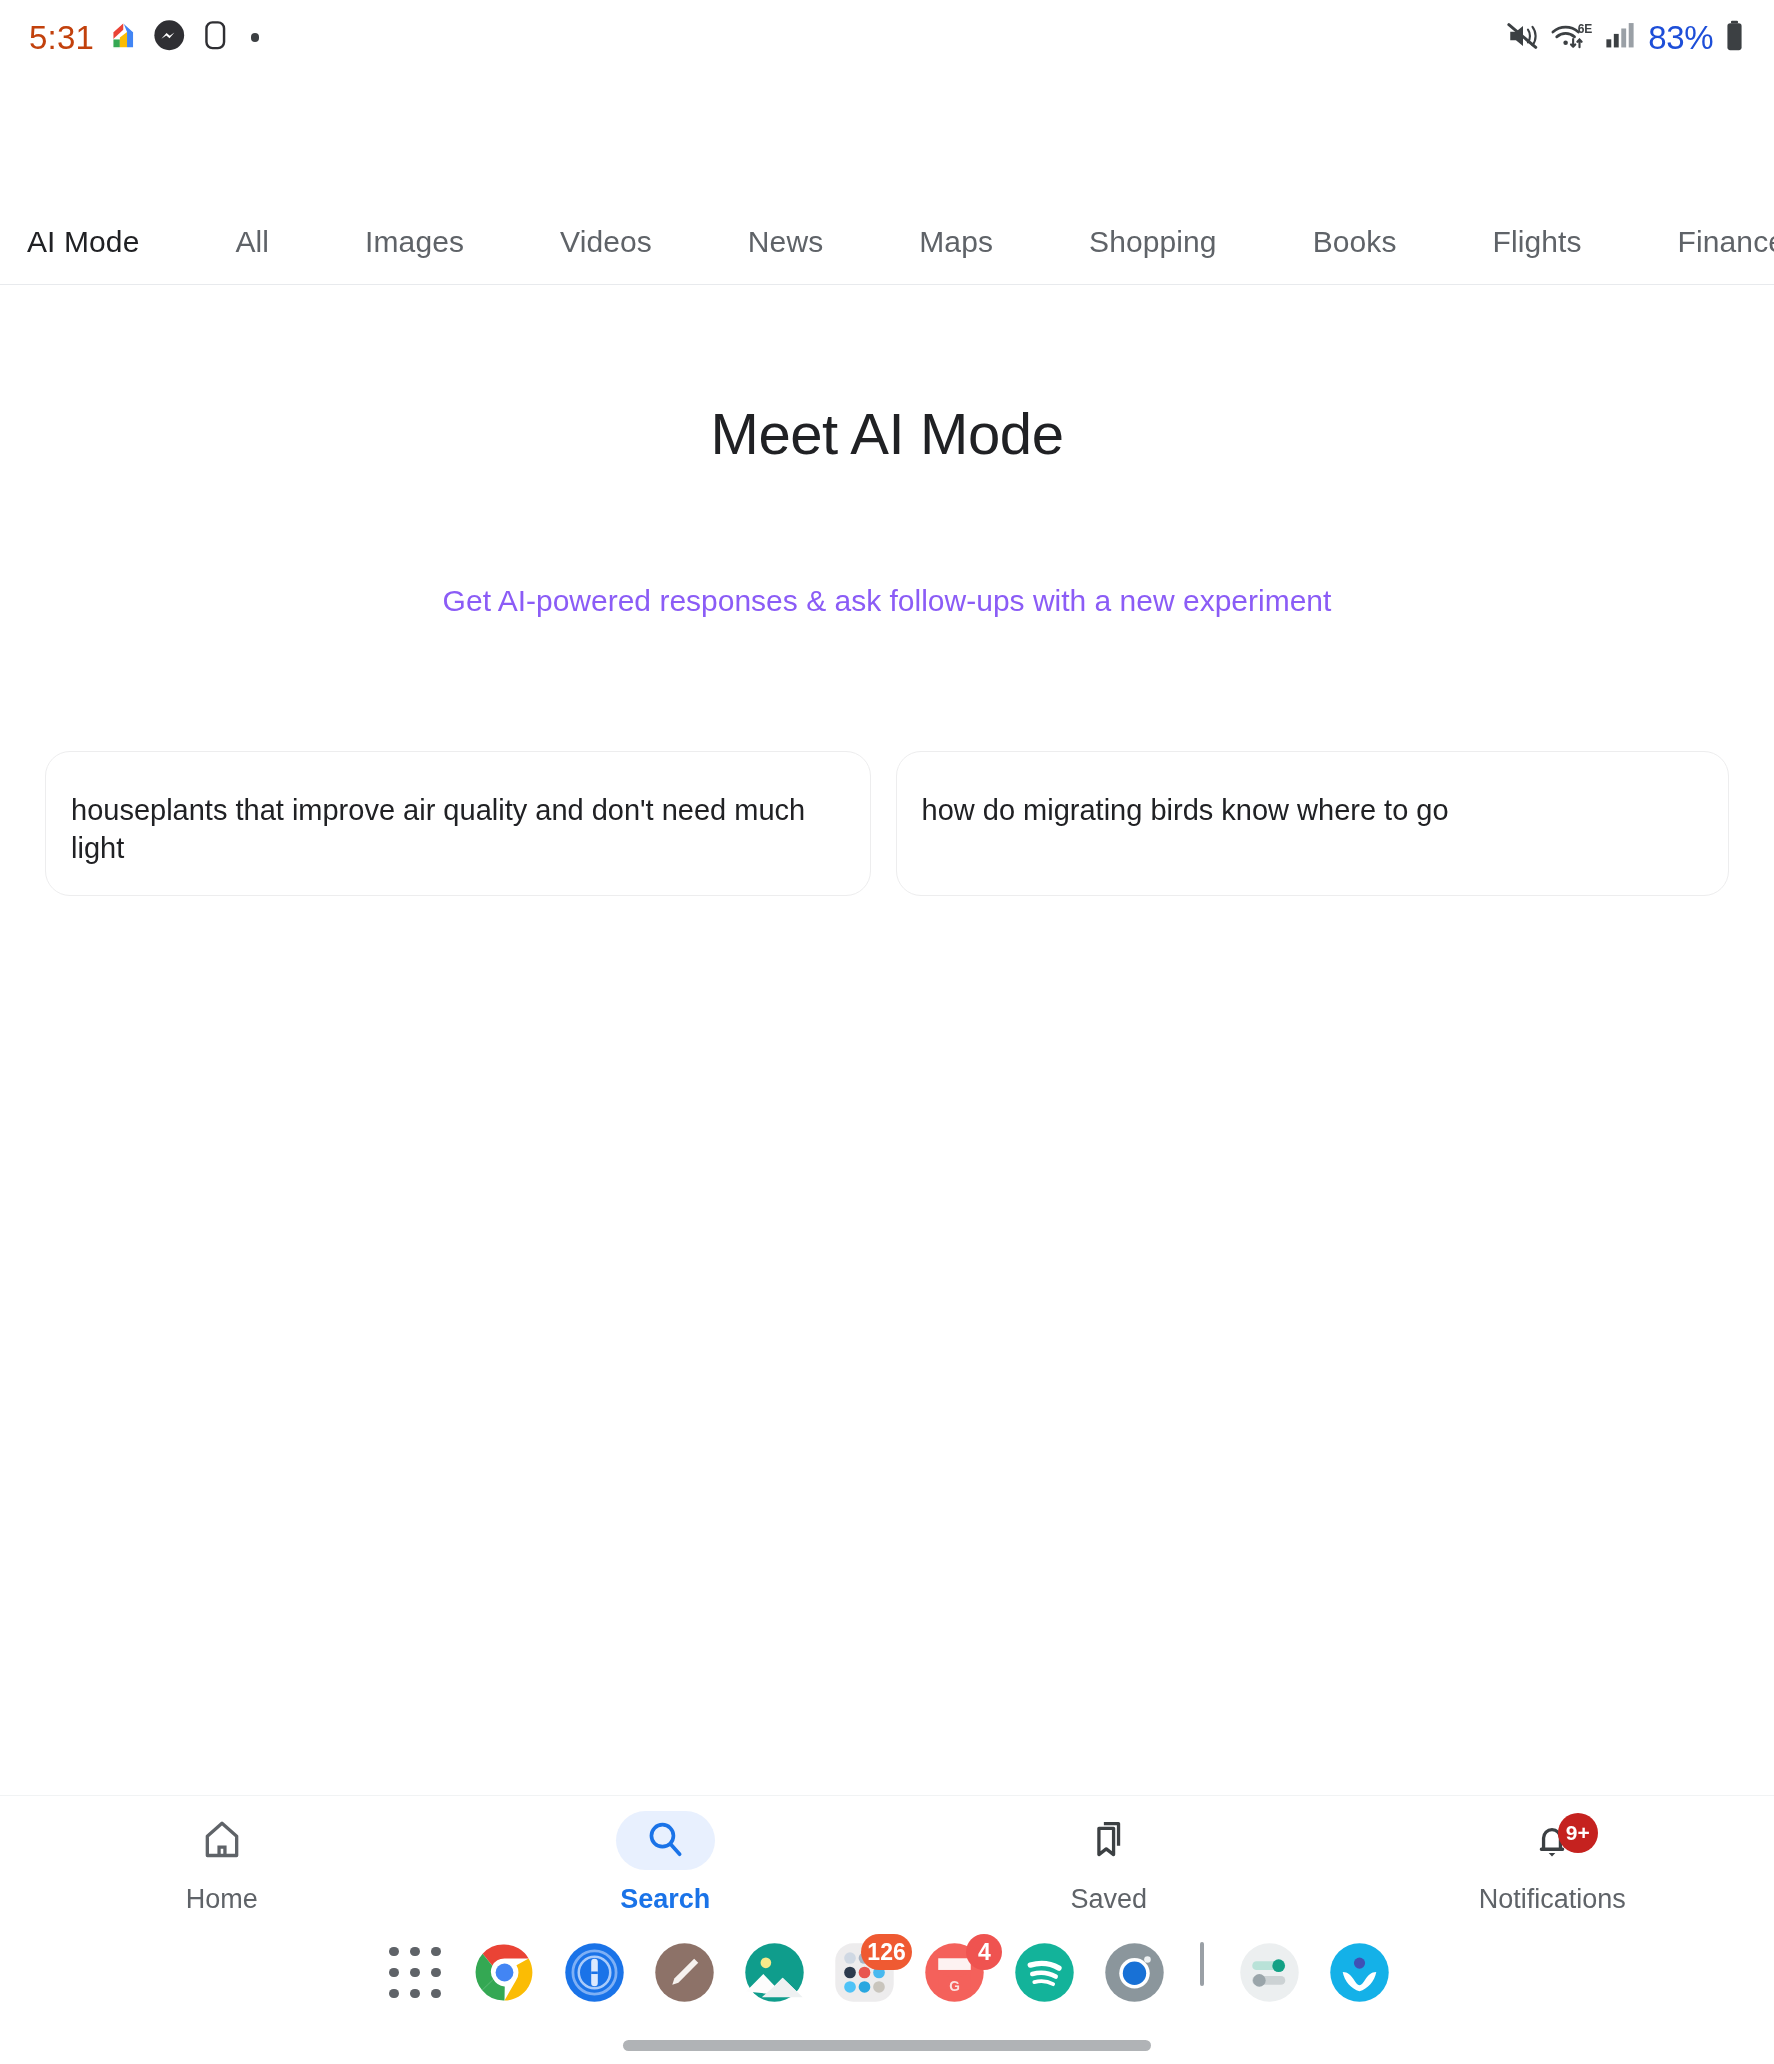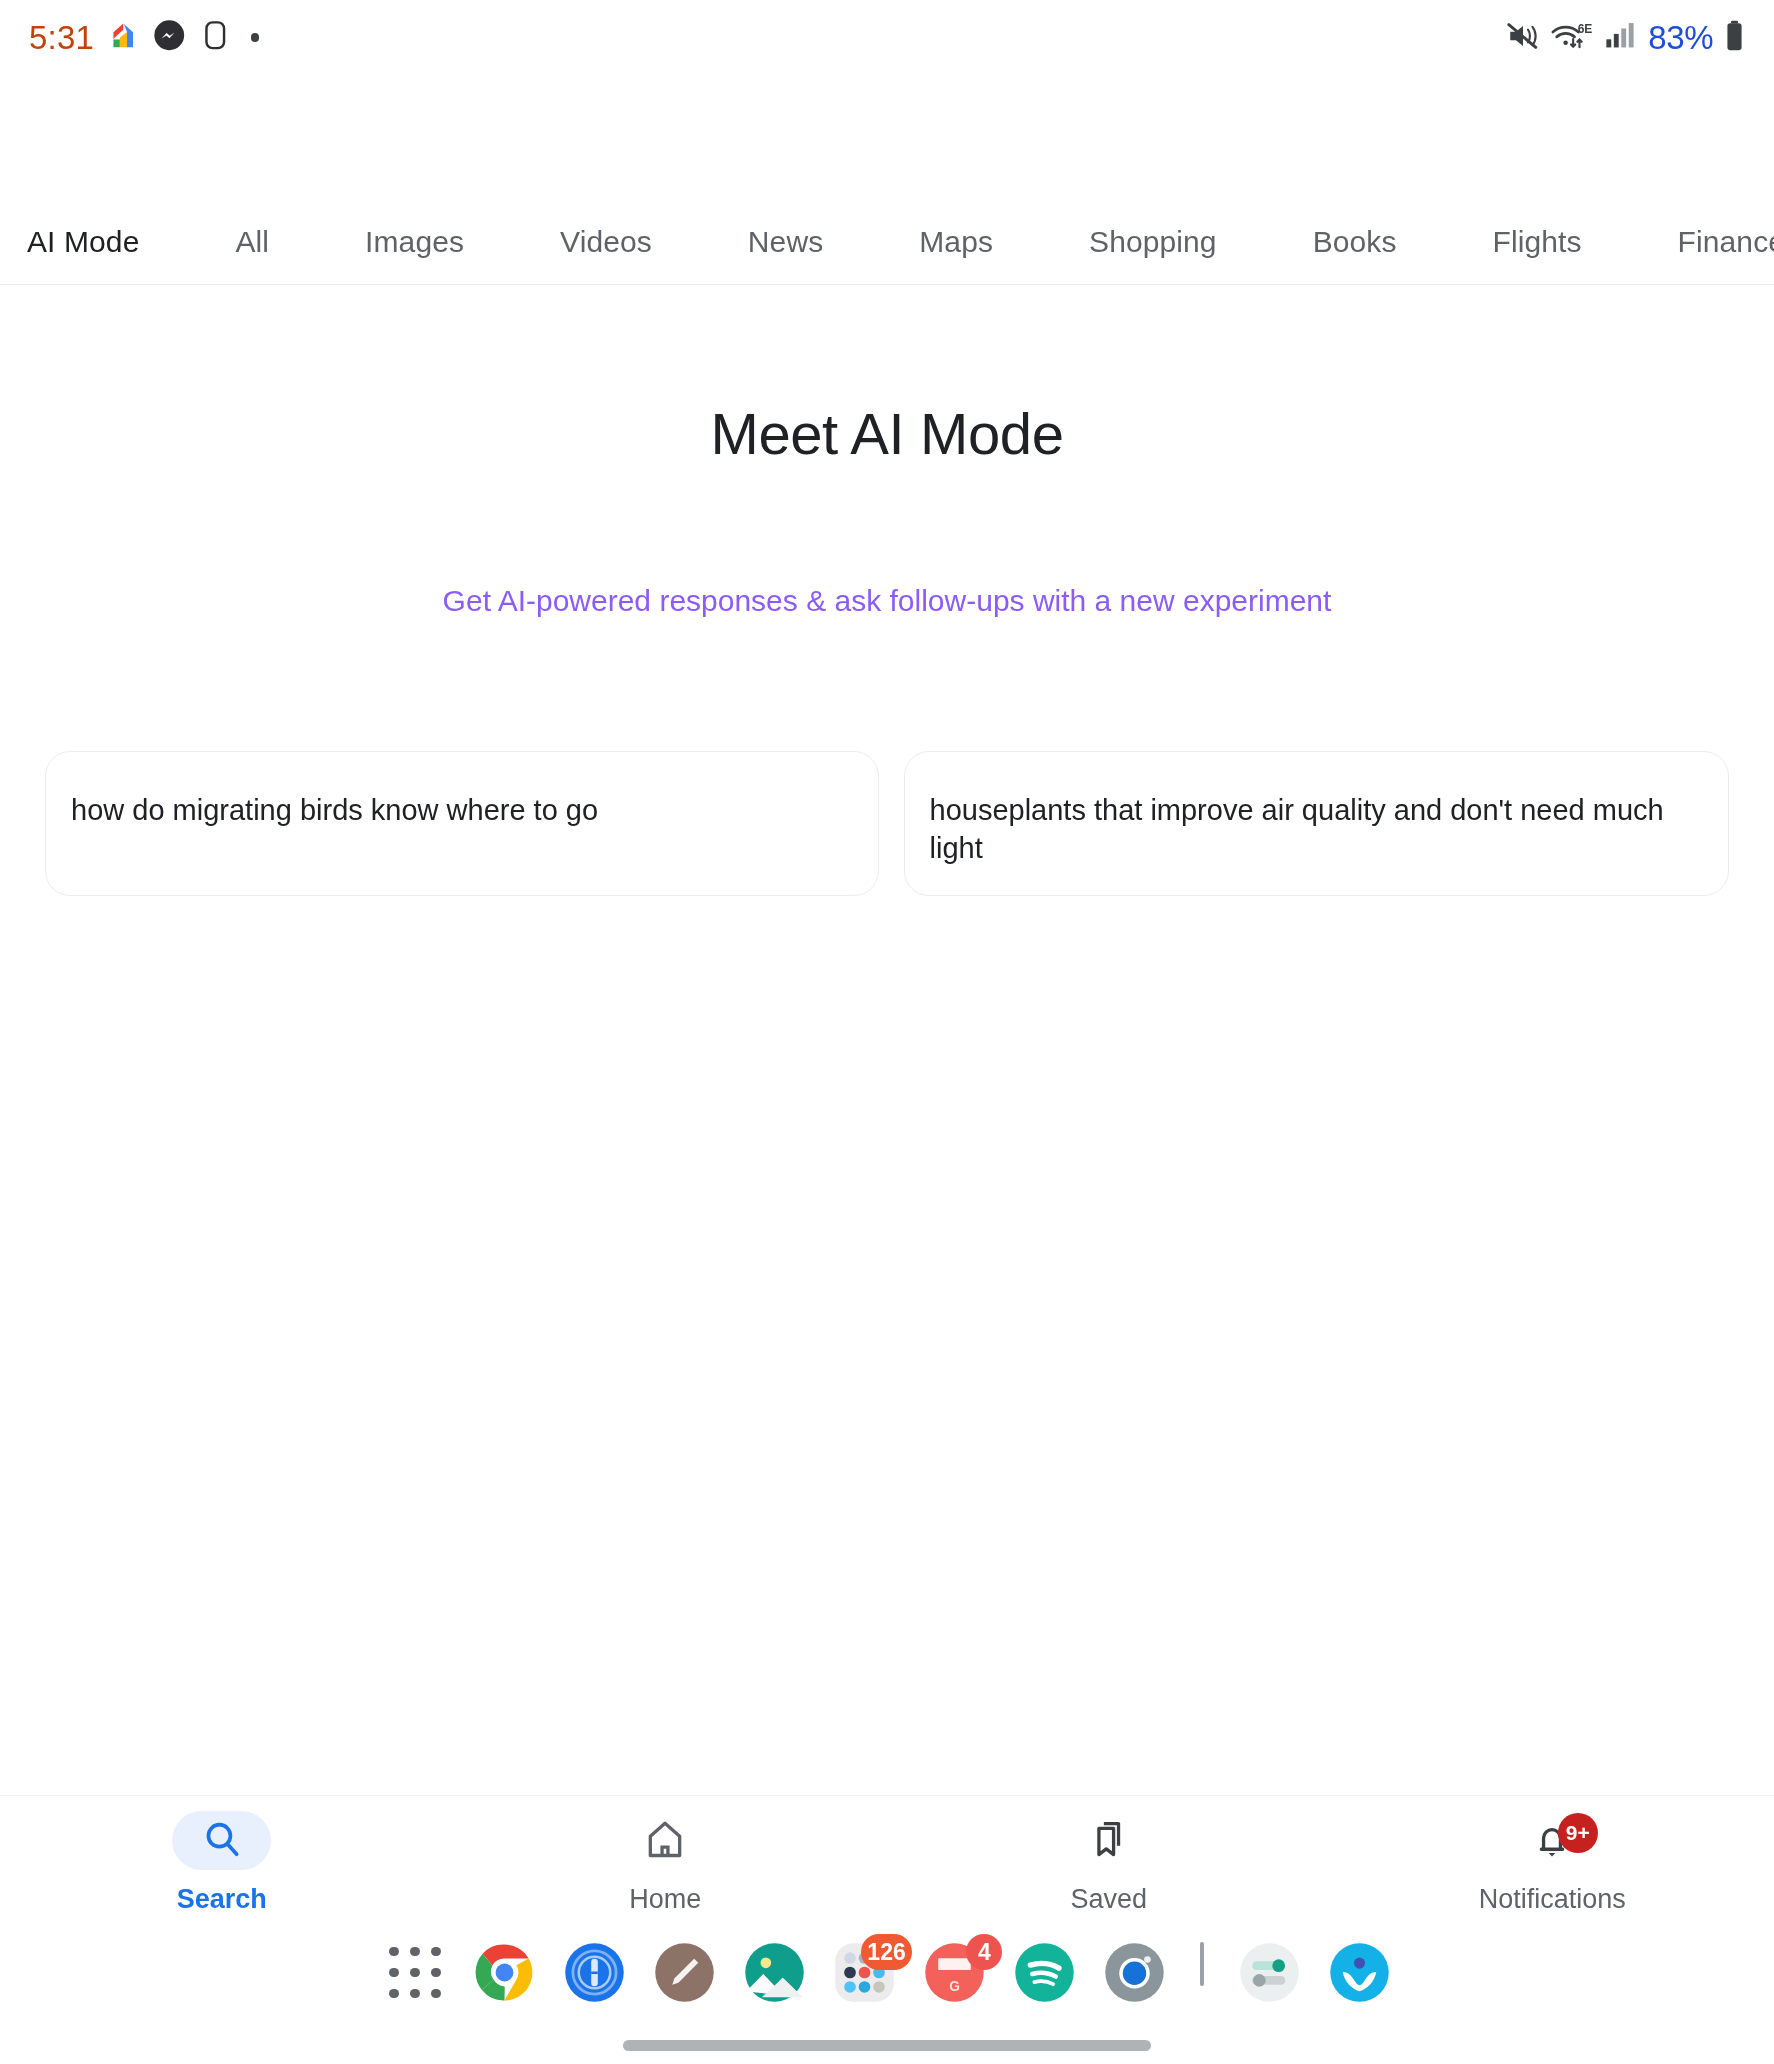--- a/index.html
+++ b/index.html
@@ -346,49 +346,49 @@
   <span class="tab">Books</span>
   <span class="tab">Flights</span>
   <span class="tab">Finance</span>
 </div>
 
 <div class="hero-title">Meet AI Mode</div>
 <div class="hero-sub">Get AI-powered responses &amp; ask follow-ups with a new experiment</div>
 
 <div class="cards">
   <div class="card-row">
+    <div class="card card-b">houseplants that improve air quality and don't need much light</div>
     <div class="card card-a">how do migrating birds know where to go</div>
-    <div class="card card-b">houseplants that improve air quality and don't need much light</div>
   </div>
 </div>
 
 <div class="bottom-nav">
+
+  <div class="nav-item">
+    <div class="nav-icon-wrap">
+      <span>
+        <svg width="44" height="44" viewBox="0 0 24 24">
+          <path d="M4 10.5 12 3.4l8 7.1V21H4z" fill="none" stroke="#5f6368" stroke-width="1.8" stroke-linejoin="round"></path>
+          <path d="M10.4 21v-4.6h3.2V21" fill="none" stroke="#5f6368" stroke-width="1.8"></path>
+        </svg>
+      </span>
+    </div>
+    <span class="nav-label">Home</span>
+  </div>
 
   <div class="nav-item active">
     <div class="nav-icon-wrap">
       <span>
         <svg width="44" height="44" viewBox="0 0 24 24">
           <circle cx="10.6" cy="10.2" r="6" fill="none" stroke="#1a73e8" stroke-width="2"></circle>
           <path d="M15 14.7 20 20.3" stroke="#1a73e8" stroke-width="2" stroke-linecap="round"></path>
         </svg>
       </span>
     </div>
     <span class="nav-label">Search</span>
-  </div>
-
-  <div class="nav-item">
-    <div class="nav-icon-wrap">
-      <span>
-        <svg width="44" height="44" viewBox="0 0 24 24">
-          <path d="M4 10.5 12 3.4l8 7.1V21H4z" fill="none" stroke="#5f6368" stroke-width="1.8" stroke-linejoin="round"></path>
-          <path d="M10.4 21v-4.6h3.2V21" fill="none" stroke="#5f6368" stroke-width="1.8"></path>
-        </svg>
-      </span>
-    </div>
-    <span class="nav-label">Home</span>
   </div>
 
   <div class="nav-item">
     <div class="nav-icon-wrap">
       <span>
         <svg width="44" height="44" viewBox="0 0 24 24">
           <path d="M6.5 6.2h8v14.3l-4-3.1-4 3.1z" fill="none" stroke="#3c4043" stroke-width="1.8" stroke-linejoin="round"></path>
           <path d="M9.2 3.6h8v12.1" fill="none" stroke="#3c4043" stroke-width="1.8" stroke-linejoin="round"></path>
         </svg>
       </span>

